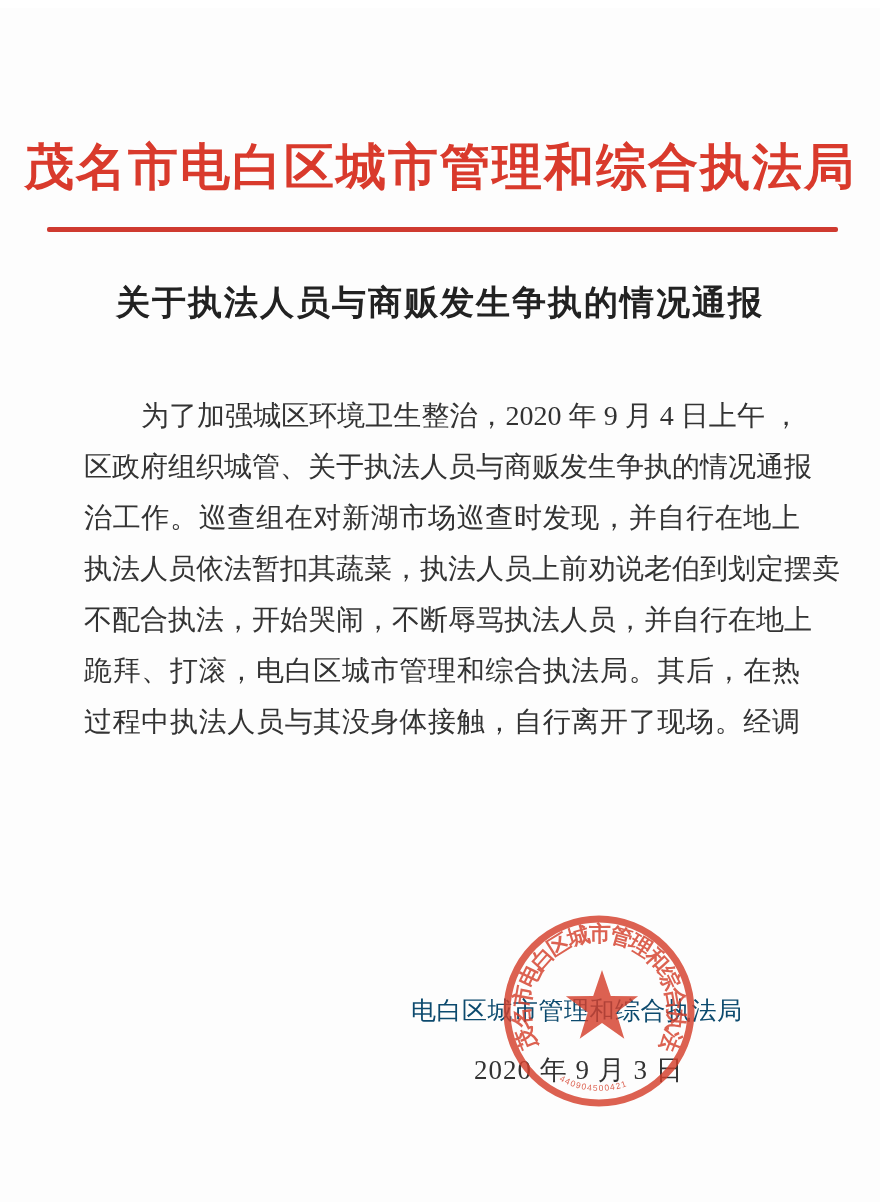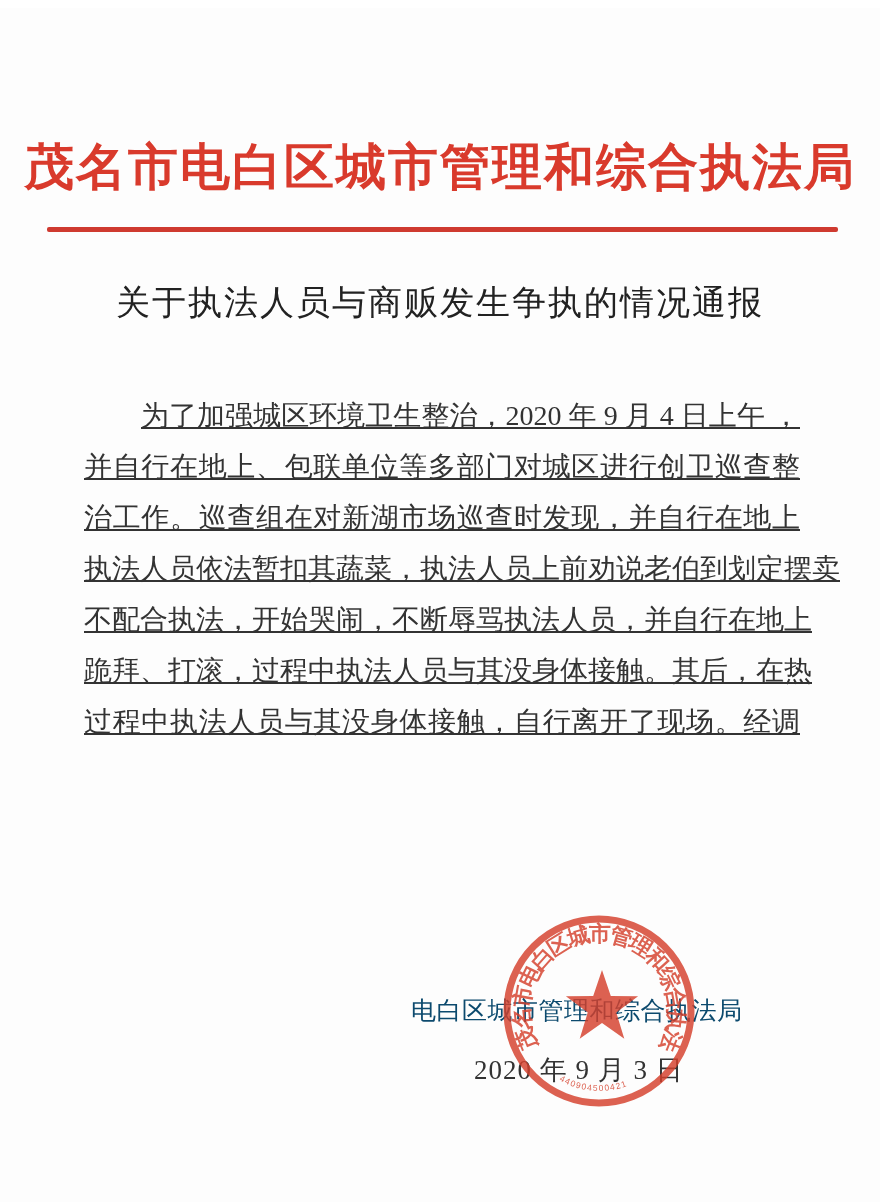--- a/index.html
+++ b/index.html
@@ -28,31 +28,30 @@
     position: absolute; top: 219px; left: 47px;
     width: 791px; height: 5px;
     background: #cf3a30;
     border-radius: 2px;
   }
   .doc-title {
     position: absolute; top: 272px; left: 0;
     width: 880px;
     text-align: center;
     font-size: 34px;
-    font-weight: normal;
+    font-weight: bold;
     letter-spacing: 2px;
     color: #222222;
     white-space: nowrap;
   }
   .body-text {
     position: absolute; top: 390px; left: 84px;
     width: 716px;
     font-size: 28px;
     color: #333333;
-    text-decoration: underline;
   }
   .body-line {
     height: 51px;
     line-height: 36px;
     white-space: nowrap;
     text-align: justify;
     text-align-last: justify;
   }
   .body-line.indent { padding-left: 57px; }
   .signature {
@@ -97,25 +96,25 @@
 <div class="page">
 
   <div class="letterhead">茂名市电白区城市管理和综合执法局</div>
 
   <div class="red-rule"></div>
 
   <h1 class="doc-title">关于执法人员与商贩发生争执的情况通报</h1>
 
   <div class="body-text">
     <div class="body-line indent">为了加强城区环境卫生整治，2020 年 9 月 4 日上午 ，</div>
-    <div class="body-line">并自行在地上、包联单位等多部门对城区进行创卫巡查整</div>
+    <div class="body-line">区政府组织城管、关于执法人员与商贩发生争执的情况通报</div>
     <div class="body-line">治工作。巡查组在对新湖市场巡查时发现，并自行在地上</div>
     <div class="body-line">执法人员依法暂扣其蔬菜，执法人员上前劝说老伯到划定摆卖</div>
     <div class="body-line">不配合执法，开始哭闹，不断辱骂执法人员，并自行在地上</div>
-    <div class="body-line">跪拜、打滚，过程中执法人员与其没身体接触。其后，在热</div>
+    <div class="body-line">跪拜、打滚，电白区城市管理和综合执法局。其后，在热</div>
     <div class="body-line">过程中执法人员与其没身体接触，自行离开了现场。经调</div>
   </div>
 
   <div class="signature">电白区城市管理和综合执法局</div>
 
   <div class="sig-date">2020 年 9 月 3 日</div>
 
   <svg class="seal" viewBox="-100 -100 200 200" aria-hidden="true">
     <circle cx="0" cy="0" r="92" fill="none" stroke="#d5402c" stroke-width="7"></circle>
     <polygon fill="#d5402c" transform="translate(3,-3)" points="0,-38 8.8,-12.1 36.1,-11.7 14.3,4.6 22.3,30.7 0,15 -22.3,30.7 -14.3,4.6 -36.1,-11.7 -8.8,-12.1"></polygon>

